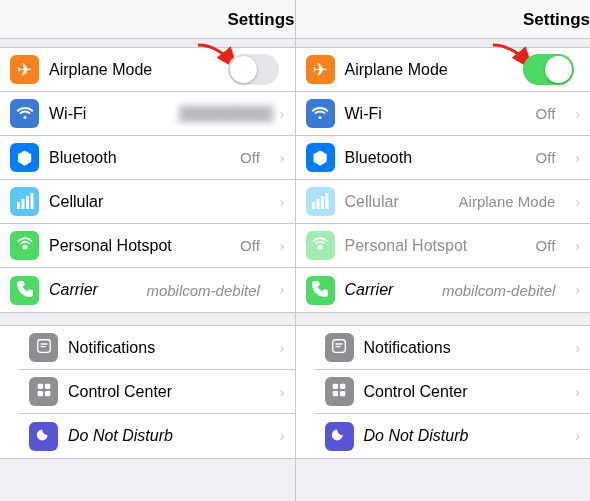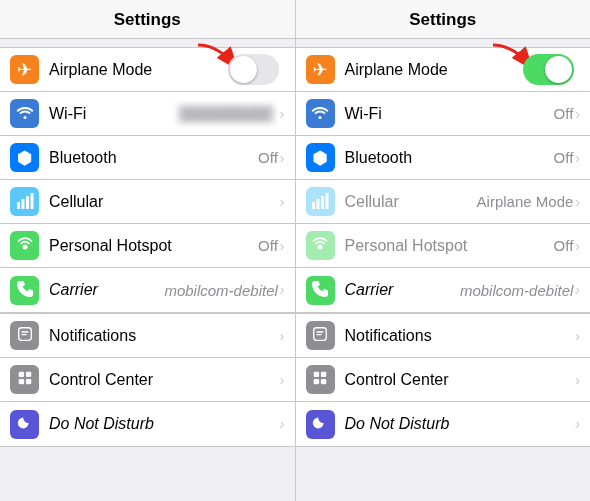--- a/index.html
+++ b/index.html
@@ -27,36 +27,37 @@
       border-right: 1px solid #c8c7cc;
     }
 
     .panel:last-child {
       border-right: none;
     }
 
     .panel-header {
       background: #f7f7f7;
       border-bottom: 1px solid #c8c7cc;
-      text-align: center;
+      text-align: right;
       padding: 10px 0 8px;
       font-size: 17px;
       font-weight: 600;
       color: #000;
     }
 
     .settings-group {
       background: #fff;
       border-top: 1px solid #c8c7cc;
       border-bottom: 1px solid #c8c7cc;
       margin-top: 8px;
     }
 
     .settings-group + .settings-group {
-      margin-top: 0;
+      margin-top: 12px;
+      padding-left: 19px;
     }
 
     .settings-row {
       display: flex;
       align-items: center;
       padding: 0 10px;
       height: 44px;
       border-bottom: 1px solid #c8c7cc;
       background: #fff;
       position: relative;
@@ -94,21 +95,21 @@
       color: #000;
     }
 
     .row-label.dimmed {
       color: #8e8e93;
     }
 
     .row-value {
       font-size: 15px;
       color: #8e8e93;
-      margin-right: 0;
+      margin-right: 18px;
     }
 
     .row-chevron {
       color: #c7c7cc;
       font-size: 14px;
       margin-left: 2px;
     }
 
     
     .toggle {

